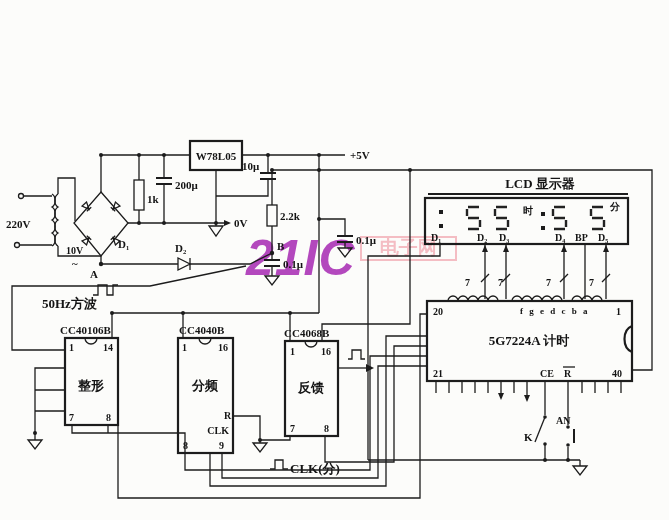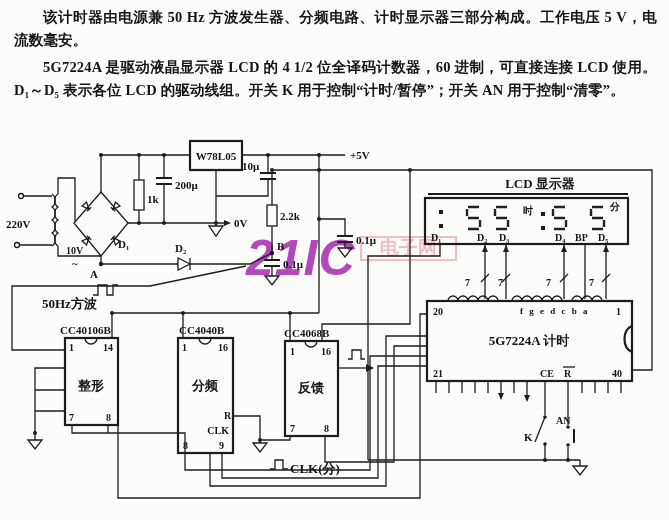--- a/index.html
+++ b/index.html
@@ -24,24 +24,20 @@
   .cjk{font-size:13px;font-weight:bold;}
   .dot{fill:#1c1c1c;}
   .gnd{stroke:#1c1c1c;stroke-width:1.3;fill:none;}
   .arr{fill:#1c1c1c;stroke:none;}
   .seg{stroke:#222;stroke-width:2.4;fill:none;}
 </style>
 </head>
 <body>
 <div id="page">
 
-  <div id="textblock">
-    <p>该计时器由电源兼 50 Hz 方波发生器、分频电路、计时显示器三部分构成。工作电压 5 V，电流数毫安。</p>
-    <p>5G7224A 是驱动液晶显示器 LCD 的 4 1/2 位全译码计数器，60 进制，可直接连接 LCD 使用。D₁～D₅ 表示各位 LCD 的驱动线组。开关 K 用于控制“计时/暂停”；开关 AN 用于控制“清零”。</p>
-  </div>
 
   <div id="wm">
     <span class="brand">21IC</span>
     <span class="col">
       <span class="cn">电子网</span>
     </span>
   </div>
 
   <svg width="669" height="392" viewBox="0 0 669 392">
 

